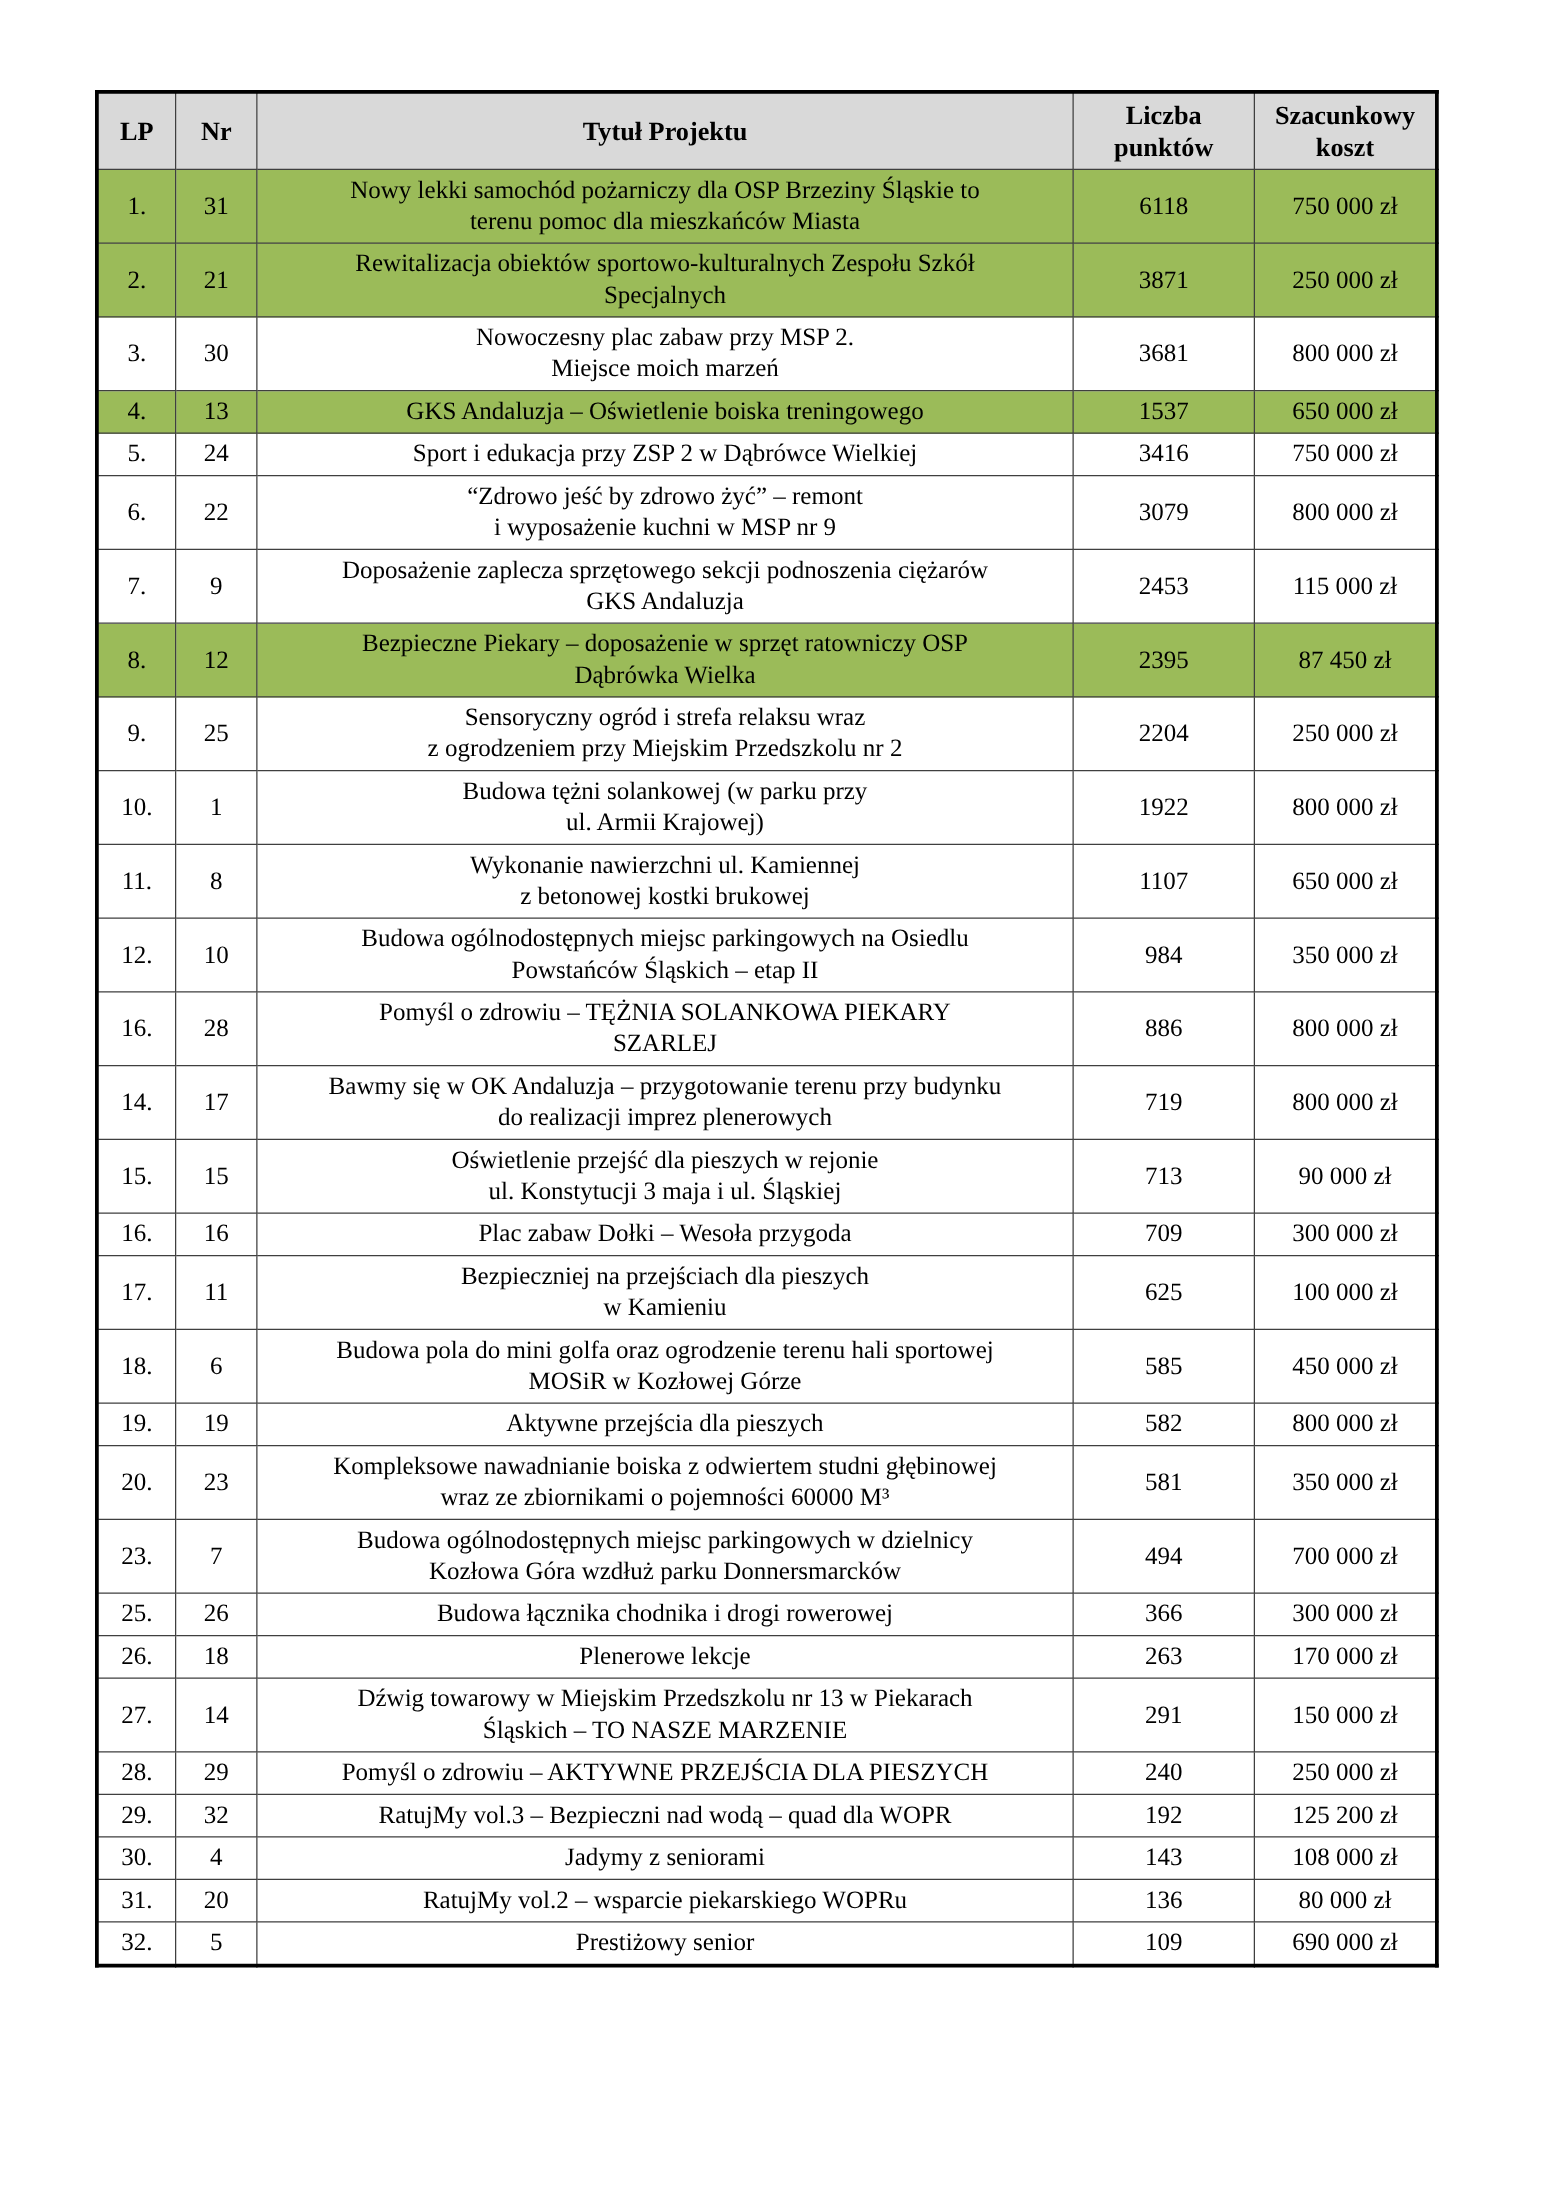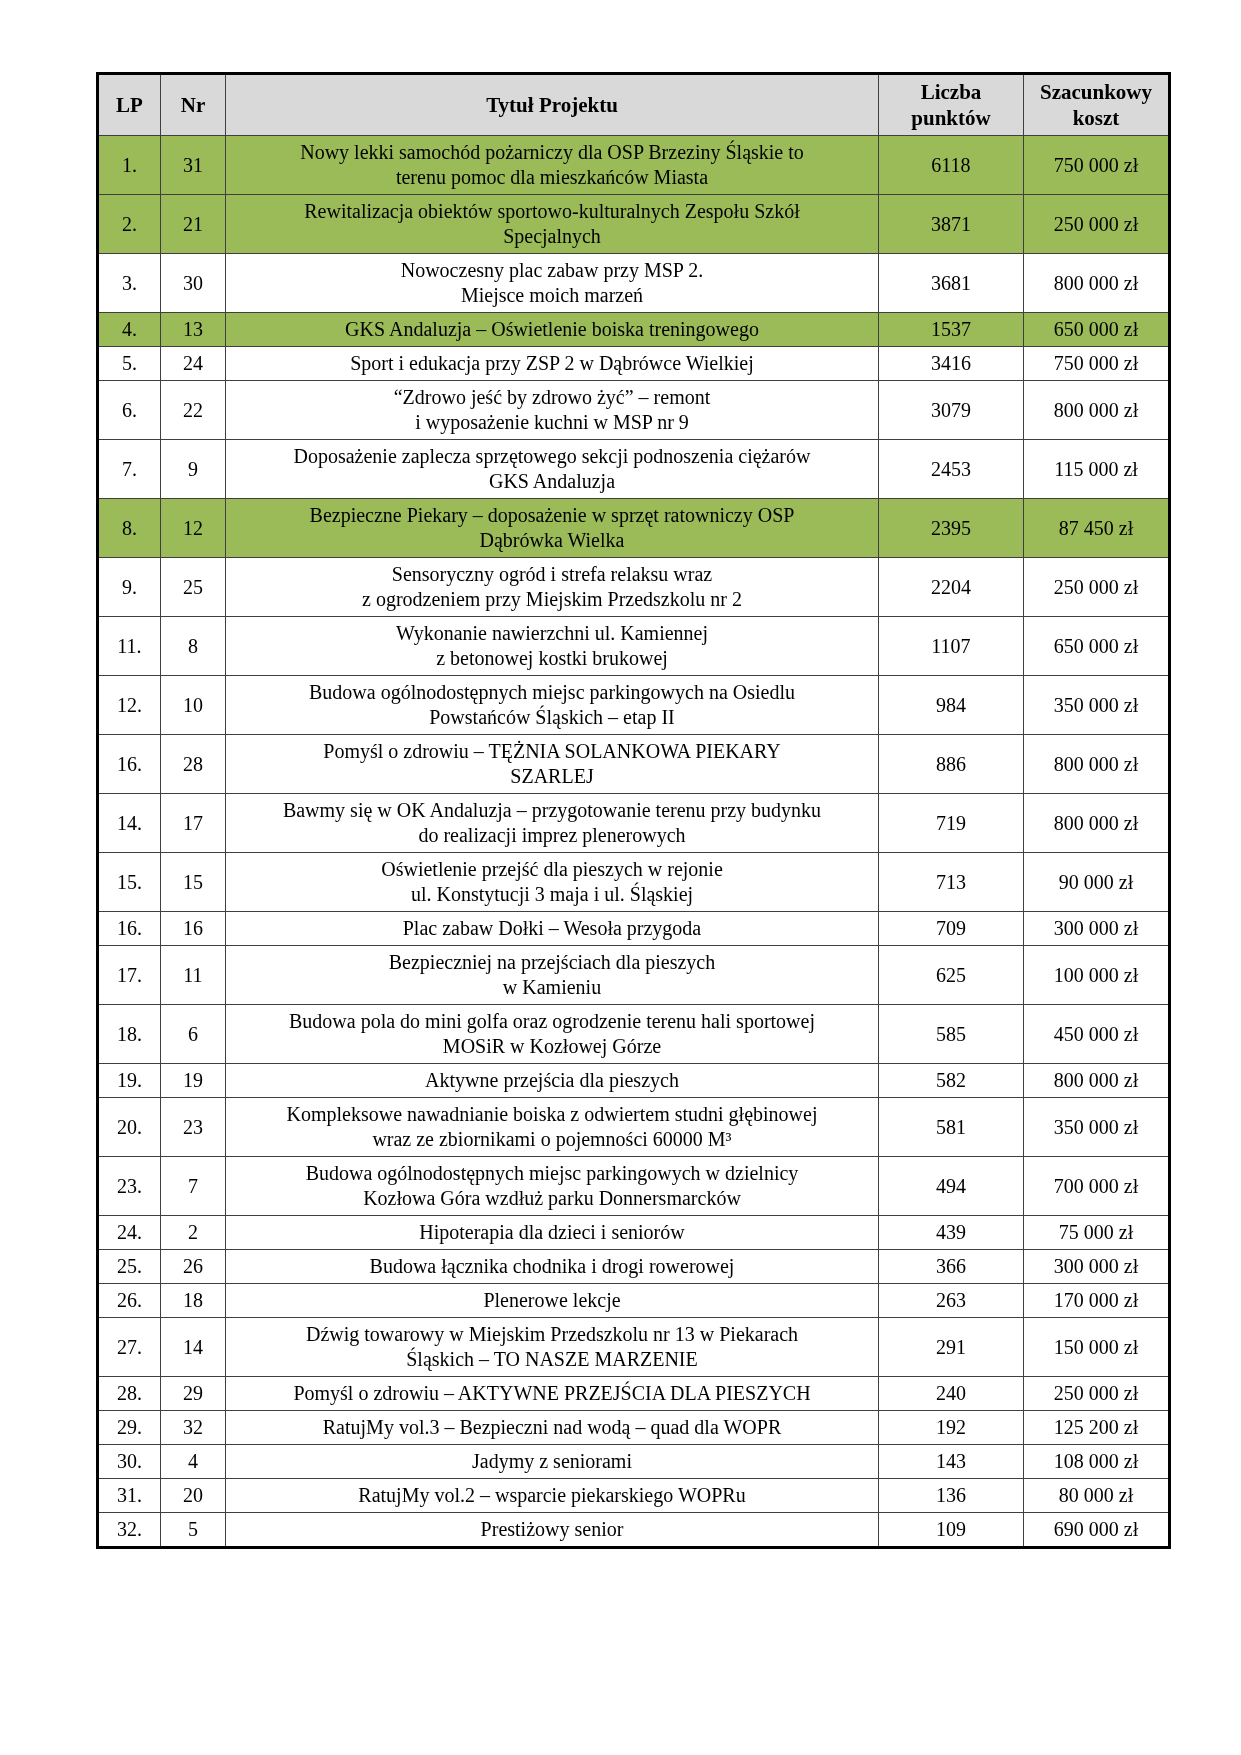--- a/index.html
+++ b/index.html
@@ -9,21 +9,21 @@
   }
   body {
     width: 1241px;
     height: 1755px;
     font-family: "Liberation Serif", "DejaVu Serif", serif;
     color: #000;
   }
   table.ranking {
     border-collapse: collapse;
     table-layout: fixed;
-    margin: 72px 0 0 96px;
+    margin: 72px 0 0 76px;
     width: 1072px;
     border: 3px solid var(--outer-border, #000);
   }
   col.c-lp     { width: 63px; }
   col.c-nr     { width: 65px; }
   col.c-title  { width: 653px; }
   col.c-points { width: 145px; }
   col.c-cost   { width: 146px; }
 
   th, td {
@@ -132,20 +132,28 @@
       </tr>
       <tr>
         <td>9.</td>
         <td>25</td>
         <td>Sensoryczny ogród i strefa relaksu wraz
 z ogrodzeniem przy Miejskim Przedszkolu nr 2</td>
         <td>2204</td>
         <td>250 000 zł</td>
       </tr>
       <tr>
+        <td>10.</td>
+        <td>1</td>
+        <td>Budowa tężni solankowej (w parku przy
+ul. Armii Krajowej)</td>
+        <td>1922</td>
+        <td>800 000 zł</td>
+      </tr>
+      <tr>
         <td>11.</td>
         <td>8</td>
         <td>Wykonanie nawierzchni ul. Kamiennej
 z betonowej kostki brukowej</td>
         <td>1107</td>
         <td>650 000 zł</td>
       </tr>
       <tr>
         <td>12.</td>
         <td>10</td>
@@ -218,27 +226,20 @@
       </tr>
       <tr>
         <td>23.</td>
         <td>7</td>
         <td>Budowa ogólnodostępnych miejsc parkingowych w dzielnicy
 Kozłowa Góra wzdłuż parku Donnersmarcków</td>
         <td>494</td>
         <td>700 000 zł</td>
       </tr>
       <tr>
-        <td>24.</td>
-        <td>2</td>
-        <td>Hipoterapia dla dzieci i seniorów</td>
-        <td>439</td>
-        <td>75 000 zł</td>
-      </tr>
-      <tr>
         <td>25.</td>
         <td>26</td>
         <td>Budowa łącznika chodnika i drogi rowerowej</td>
         <td>366</td>
         <td>300 000 zł</td>
       </tr>
       <tr>
         <td>26.</td>
         <td>18</td>
         <td>Plenerowe lekcje</td>

